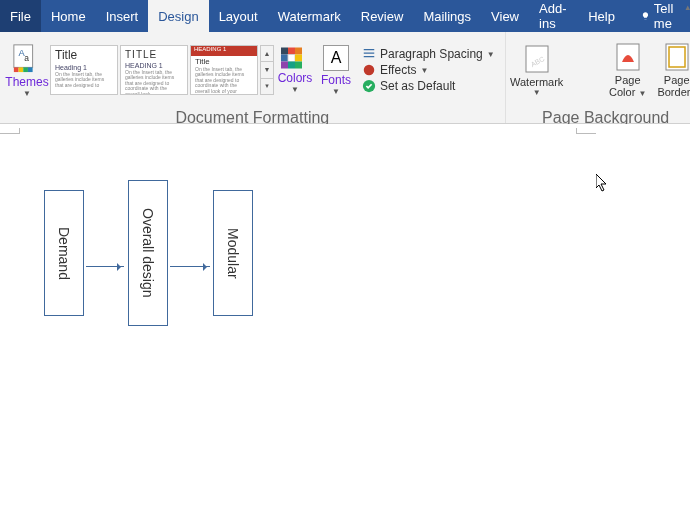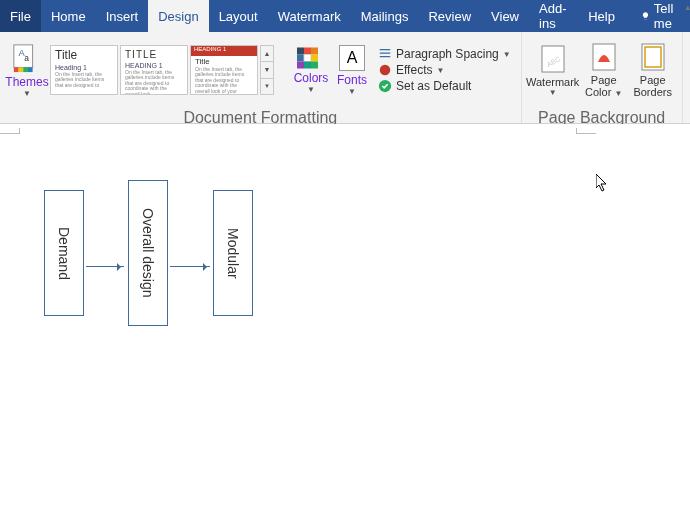--- a/index.html
+++ b/index.html
@@ -84,24 +84,24 @@
   <div class="tab active">
       <span>Design</span>
     </div>
   <div class="tab">
       <span>Layout</span>
     </div>
   <div class="tab">
       <span>Watermark</span>
     </div>
   <div class="tab">
+      <span>Review</span>
+    </div>
+  <div class="tab">
       <span>Mailings</span>
-    </div>
-  <div class="tab">
-      <span>Review</span>
     </div>
   <div class="tab">
       <span>View</span>
     </div>
   <div class="tab">
       <span>Add-ins</span>
     </div>
   <div class="tab">
       <span>Help</span>
     </div>
@@ -150,21 +150,21 @@
             <div class="body">On the Insert tab, the galleries include items that are designed to coordinate with the overall look of your document. Tables, headers, footers, lists, cover</div>
           </div>
         </div>
         <div class="gallery-spin">
           <div>▲</div>
           <div>▼</div>
           <div>▾</div>
         </div>
       </div>
 
-      <div class="big-btn" style="width:42px;margin-left:16px;">
+      <div class="big-btn" style="width:42px;">
         <svg class="colors-icon" viewBox="0 0 32 24">
           <rect x="0" y="0" width="8" height="8" fill="#34495e"></rect>
             <rect x="8" y="0" width="8" height="8" fill="#e74c3c"></rect>
             <rect x="16" y="0" width="8" height="8" fill="#e67e22"></rect>
           <rect x="0" y="8" width="8" height="8" fill="#3b6ea5"></rect>
             <rect x="8" y="8" width="8" height="8" fill="#fff" stroke="#ccc"></rect>
             <rect x="16" y="8" width="8" height="8" fill="#f1c40f"></rect>
           <rect x="0" y="16" width="8" height="8" fill="#8e44ad"></rect>
             <rect x="8" y="16" width="8" height="8" fill="#16a085"></rect>
             <rect x="16" y="16" width="8" height="8" fill="#27ae60"></rect>
@@ -211,21 +211,21 @@
   <div class="group" style="flex:0 0 auto;">
     <div class="group-body">
       <div class="pbg-btn">
         <svg class="pbg-icon" viewBox="0 0 26 30">
             <rect x="2" y="2" width="22" height="26" fill="#fff" stroke="#888"></rect>
             <text x="5" y="20" font-size="7" fill="#ccc" transform="rotate(-30 13 15)">ABC</text>
           </svg>
         <span class="lbl">Watermark</span>
         <span class="caret">▼</span>
       </div>
-      <div class="pbg-btn" style="width:48px;">
+      <div class="pbg-btn" style="width:48px;margin-left:40px;">
         <svg class="pbg-icon" viewBox="0 0 26 30">
             <rect x="2" y="2" width="22" height="26" fill="#fff" stroke="#888"></rect>
             <path d="M7 20 Q13 6 19 20 Z" fill="#e74c3c"></path>
           </svg>
         <span class="lbl"><span>Page Color</span> <span class="caret">▼</span></span>
       </div>
       <div class="pbg-btn" style="width:50px;">
         <svg class="pbg-icon" viewBox="0 0 26 30">
             <rect x="2" y="2" width="22" height="26" fill="#fff" stroke="#888"></rect>
             <rect x="5" y="5" width="16" height="20" fill="none" stroke="#d4a015" stroke-width="1.5"></rect>

